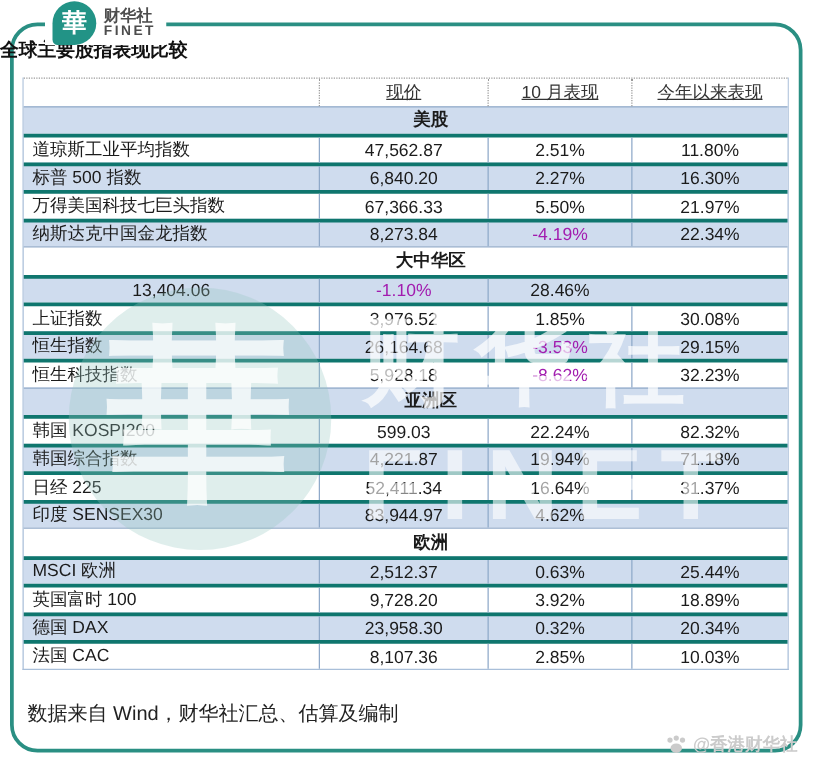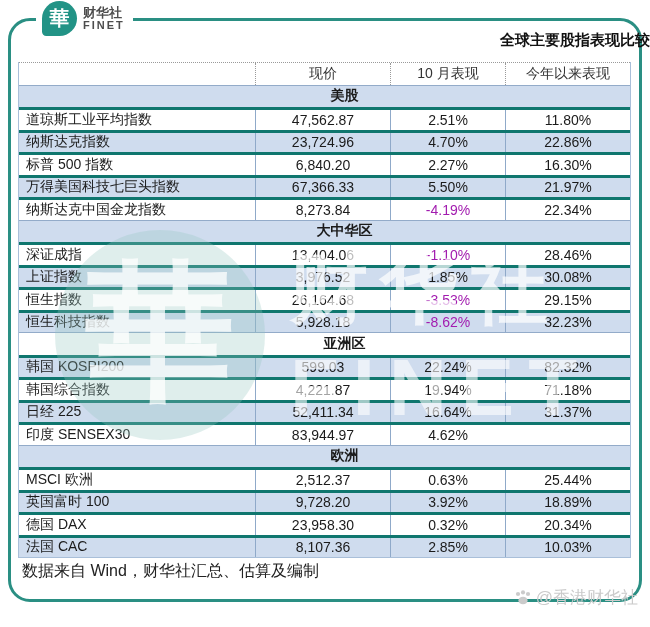--- a/index.html
+++ b/index.html
@@ -12,21 +12,21 @@
 
   .logo-block { position:absolute; left:36px; top:1px; display:flex; align-items:center;
                 background:#fff; padding:0 8px 0 6px; z-index:5; }
   .logo-circle { width:35px; height:35px; background:#229386; color:#fff;
                  border-radius:50% 50% 50% 12%; display:flex; align-items:center; justify-content:center;
                  font-size:20px; font-weight:bold; }
   .logo-text { margin-left:6px; line-height:1.05; }
   .logo-cn { font-size:13px; font-weight:bold; color:#4d4d4d; }
   .logo-en { font-size:11px; font-weight:bold; letter-spacing:2px; color:#4d4d4d; }
 
-  .title { position:absolute; top:31px; left:0; width:650px; text-align:right;
+  .title { position:absolute; top:31px; left:0; width:650px; text-align:left;
            font-size:15px; font-weight:bold; color:#111; z-index:4; }
 
   .wm-center { position:absolute; left:55px; top:210px; width:560px; height:250px;
                display:flex; align-items:center; pointer-events:none; z-index:3; }
   .wm-circle { width:210px; height:210px; border-radius:50%;
                background:rgba(150,200,193,0.30); display:flex; align-items:center; justify-content:center;
                font-size:150px; font-weight:bold; color:rgba(255,255,255,0.75); flex:0 0 auto; }
   .wm-textcol { margin-left:25px; }
   .wm-cn { font-size:78px; font-weight:bold; color:rgba(255,255,255,0.70); letter-spacing:12px; white-space:nowrap; }
   .wm-en { font-size:80px; font-weight:bold; color:rgba(255,255,255,0.60); letter-spacing:14px; }
@@ -37,27 +37,27 @@
   .tr:nth-child(even) { background:#cfdcee; }
   .tr + .tr { border-top:3px solid #0f766e; }
   .tr.section-row { grid-template-columns:1fr; border-top:1px solid #93abc9; }
   .td { display:flex; align-items:center; font-size:14px; overflow:hidden; white-space:nowrap; }
   .td.name { justify-content:flex-start; padding-left:7px; }
   .td.num { justify-content:center; }
   .td.sec { justify-content:center; font-weight:bold;margin-left:40px; }
   .tr .td + .td { border-left:1px solid #8fa9c9; }
   .tr.header-row { background:#fff; border-top:1px dotted #9a9a9a; }
   .tr.header-row .td { color:#333; }
-  .tr.header-row .td + .td { border-left:1px dotted #9a9a9a; }
+  .tr.header-row .td + .td { border-left:1px dotted #9a9a9a;text-decoration:underline; }
   .pct.neg { color:#a21caf; }
 
   .footer-src { position:absolute; left:22px; top:561px; font-size:16px; color:#222; z-index:4; }
 
   .wm-br { position:absolute; right:12px; top:586px; display:flex; align-items:center;
-           z-index:6; color:#cbcbcb; font-size:17px; font-weight:normal; background:transparent; }
+           z-index:6; color:#cbcbcb; font-size:14px; font-weight:bold; background:transparent; }
   .wm-br svg { margin-right:3px; }
 </style>
 </head>
 <body>
 
 <div class="page">
 
   <div class="frame"></div>
 
   <div class="logo-block">
@@ -89,26 +89,20 @@
     <div class="tr section-row">
       <div class="td sec">美股</div>
     </div>
     <div class="tr">
       <div class="td name">道琼斯工业平均指数</div>
       <div class="td num">47,562.87</div>
       <div class="td num pct">2.51%</div>
       <div class="td num pct">11.80%</div>
     </div>
     <div class="tr">
-      <div class="td name">纳斯达克指数</div>
-      <div class="td num">23,724.96</div>
-      <div class="td num pct">4.70%</div>
-      <div class="td num pct">22.86%</div>
-    </div>
-    <div class="tr">
       <div class="td name">标普 500 指数</div>
       <div class="td num">6,840.20</div>
       <div class="td num pct">2.27%</div>
       <div class="td num pct">16.30%</div>
     </div>
     <div class="tr">
       <div class="td name">万得美国科技七巨头指数</div>
       <div class="td num">67,366.33</div>
       <div class="td num pct">5.50%</div>
       <div class="td num pct">21.97%</div>
@@ -117,21 +111,20 @@
       <div class="td name">纳斯达克中国金龙指数</div>
       <div class="td num">8,273.84</div>
       <div class="td num pct neg">-4.19%</div>
       <div class="td num pct">22.34%</div>
     </div>
 
     <div class="tr section-row">
       <div class="td sec">大中华区</div>
     </div>
     <div class="tr">
-      <div class="td name">深证成指</div>
       <div class="td num">13,404.06</div>
       <div class="td num pct neg">-1.10%</div>
       <div class="td num pct">28.46%</div>
     </div>
     <div class="tr">
       <div class="td name">上证指数</div>
       <div class="td num">3,976.52</div>
       <div class="td num pct">1.85%</div>
       <div class="td num pct">30.08%</div>
     </div>

